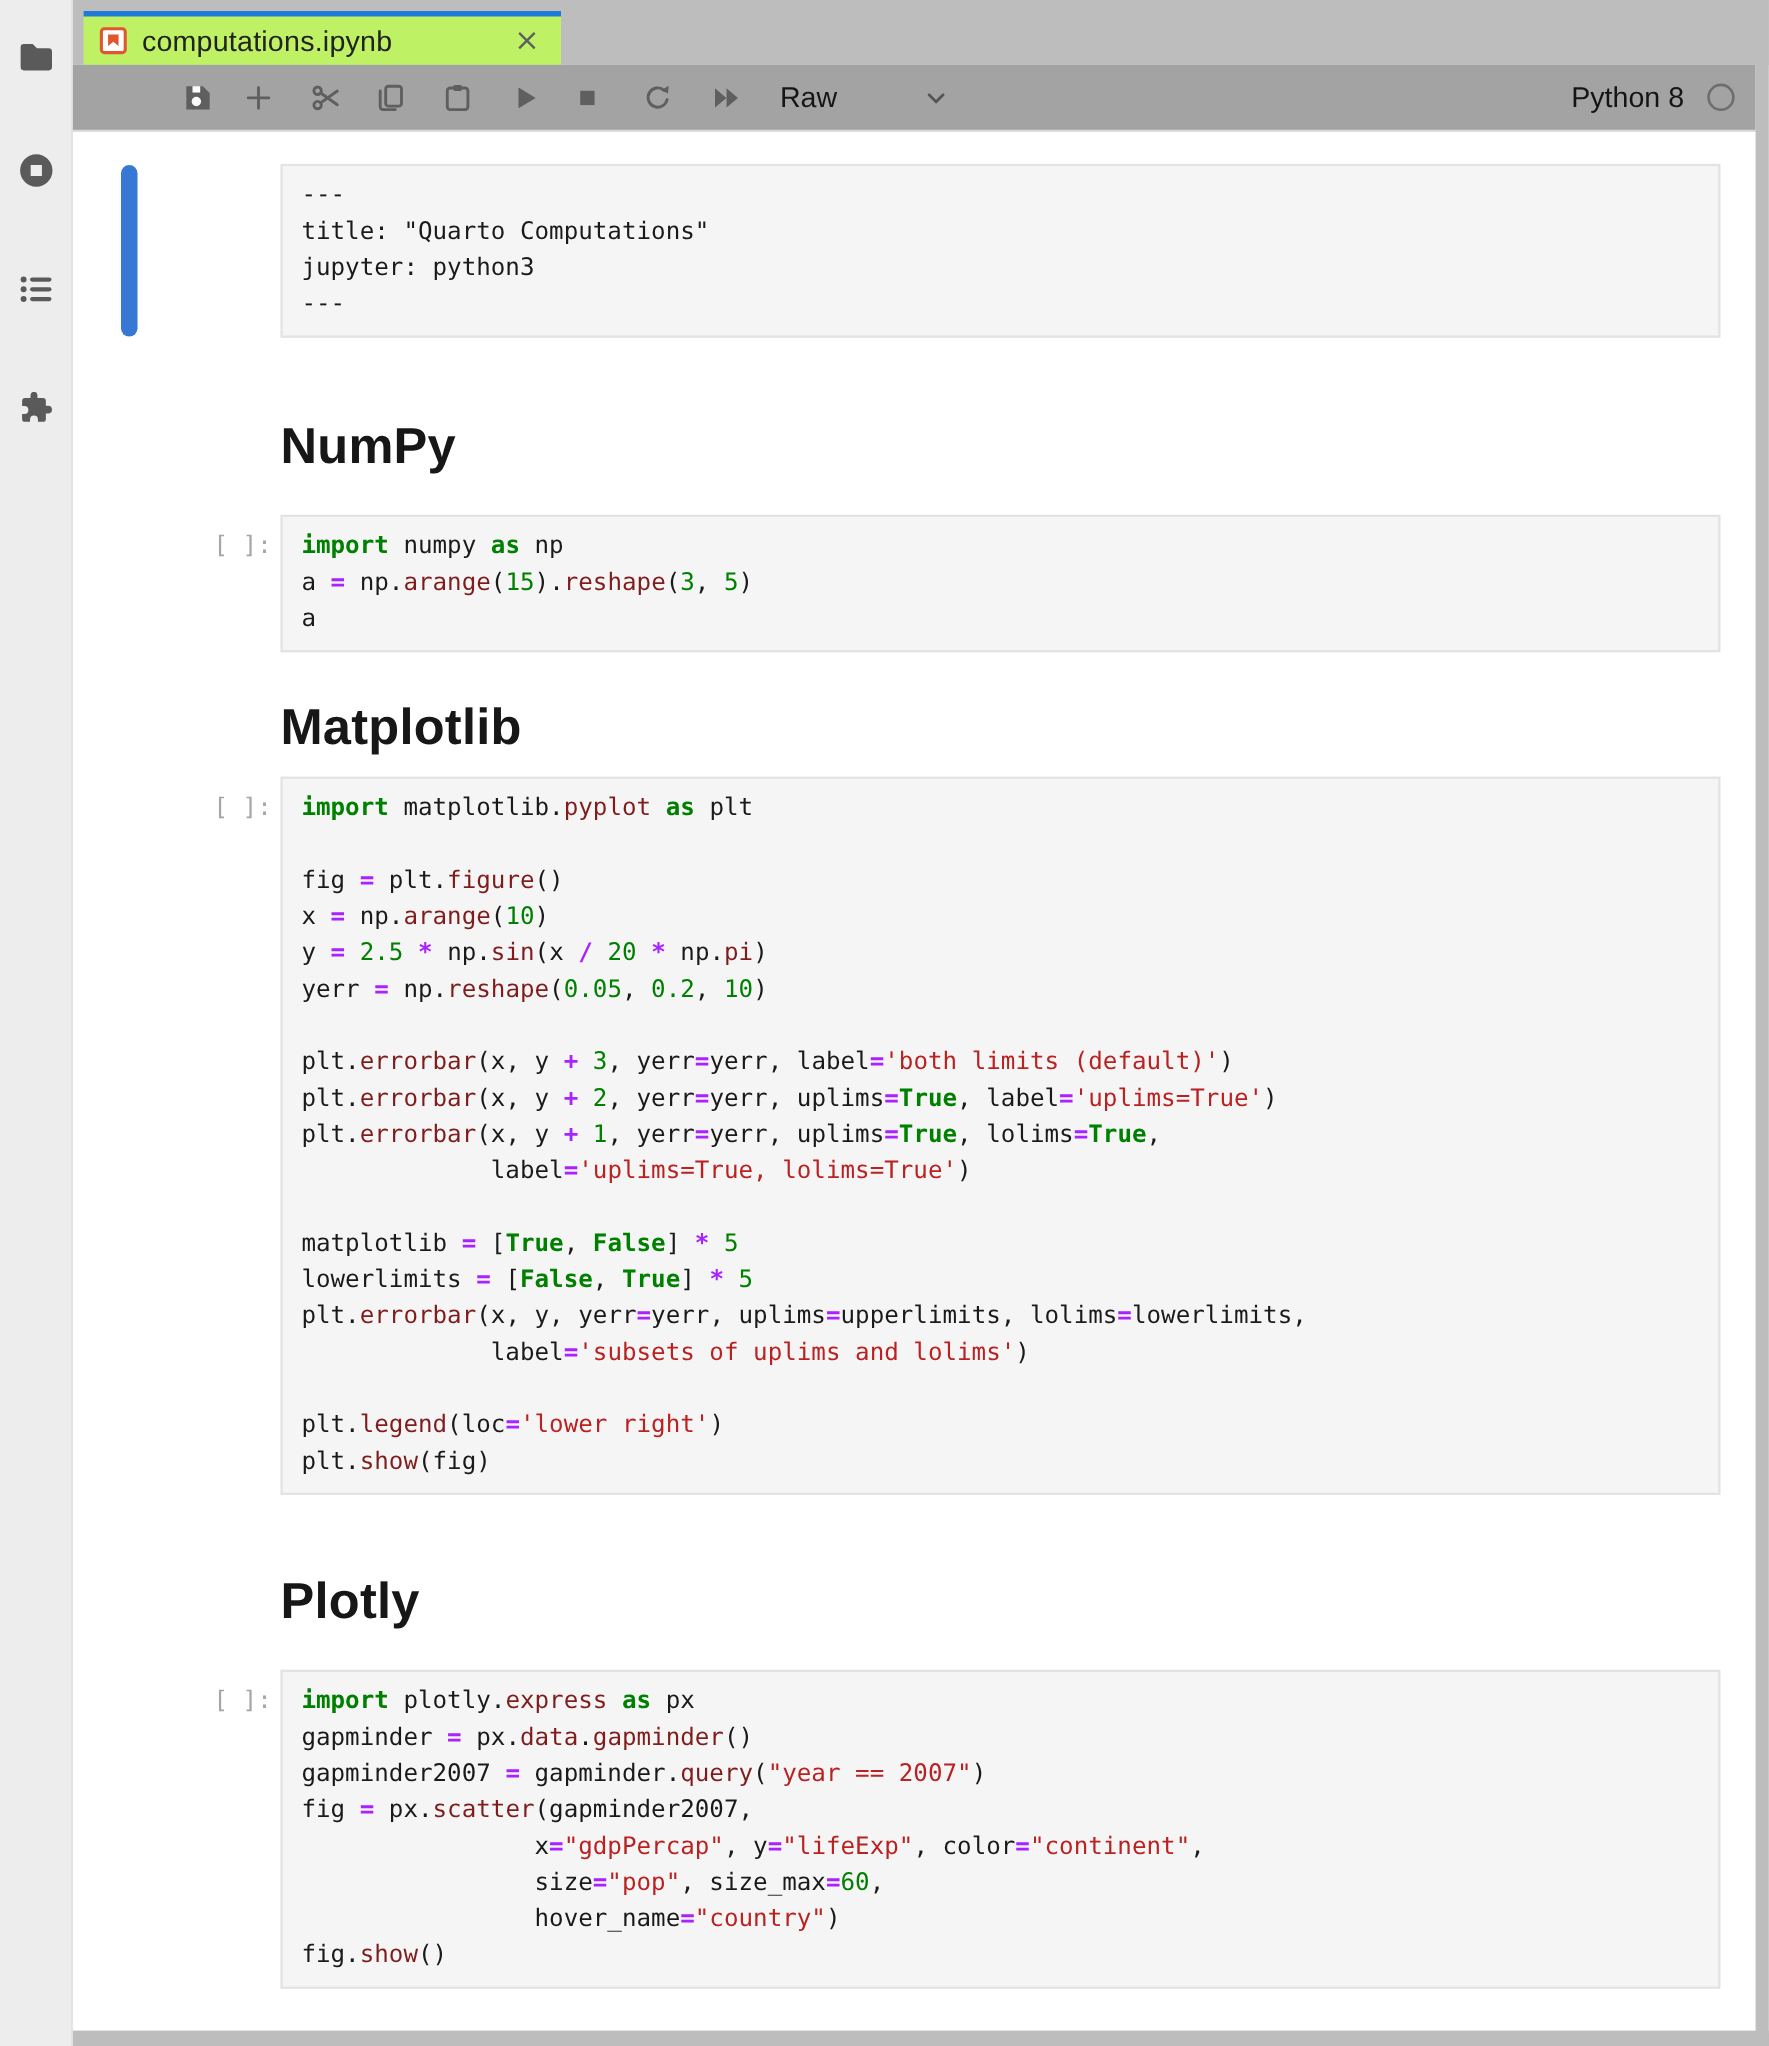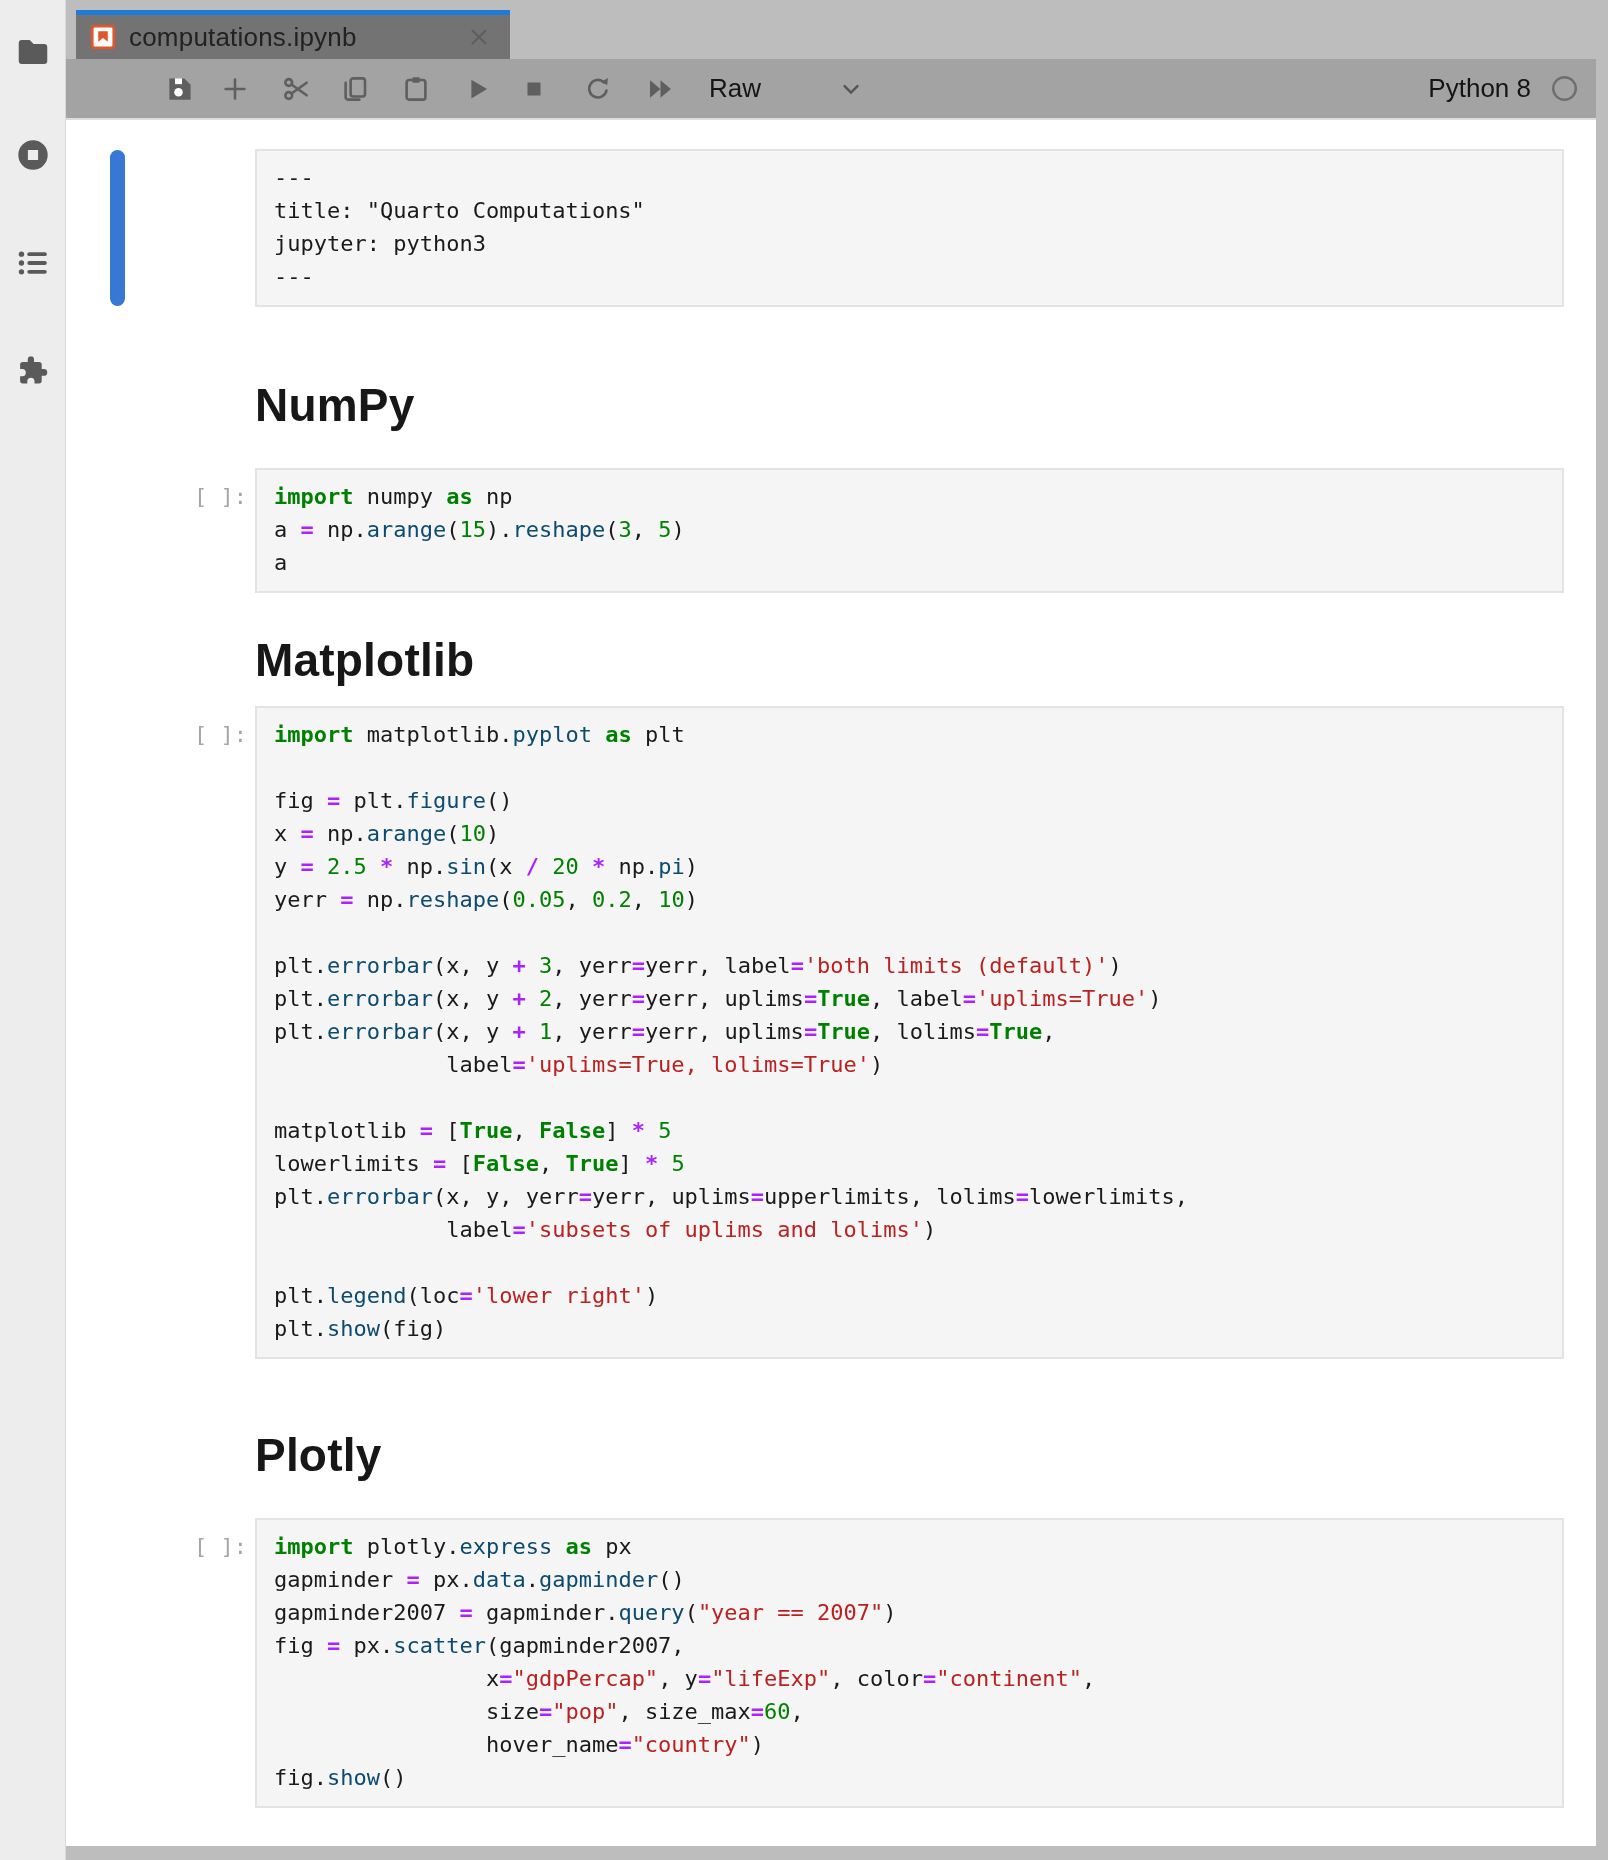--- a/index.html
+++ b/index.html
@@ -10,21 +10,21 @@
 
   
   .tabbar   { position:absolute; left:66px; top:0; right:0; height:59px; background:#bdbdbd; }
   .right-gutter  { position:absolute; right:0; top:0; width:12px; height:1860px; background:#bdbdbd; z-index:40; }
   .bottom-strip  { position:absolute; left:66px; bottom:0; right:0; height:14px; background:#bdbdbd; z-index:41; }
 
   .sidebar { position:absolute; left:0; top:0; width:66px; height:1860px; background:#ededed; border-right:1px solid #d9d9d9; z-index:50; }
   .side-icon { position:absolute; left:50%; transform:translateX(-50%); width:38px; height:38px; display:flex; align-items:center; justify-content:center; }
   .side-icon svg { width:36px; height:36px; fill:#5a5a5a; }
 
-  .tab { position:absolute; left:76px; top:10px; width:434px; height:49px; background:#737373;
+  .tab { position:absolute; left:76px; top:10px; width:434px; height:49px; background:#bef264;
          border-top:5px solid #1f7ad8; display:flex; align-items:center; padding:0 18px 0 14px; }
   .tab-file-icon { width:26px; height:26px; margin-right:13px; flex:0 0 auto; }
   .tab-title { font-size:26px; color:#222; letter-spacing:.2px; white-space:nowrap; flex:1 1 auto; }
   .tab-close { width:26px; height:26px; margin-left:10px; flex:0 0 auto; cursor:pointer; }
 
   .toolbar { position:absolute; left:66px; top:59px; right:12px; height:61px; background:#a3a3a3; border-bottom:2px solid #dcdcdc; z-index:30; }
   .tb-btn { position:absolute; top:0; width:48px; height:59px; display:flex; align-items:center; justify-content:center; transform:translateX(-50%); }
   .tb-btn svg { width:30px; height:30px; }
   .tb-stroke { stroke:#5f5f5f; stroke-width:2.1; fill:none; }
   .tb-fill { fill:#5f5f5f; }
@@ -43,21 +43,21 @@
   .collapser { position:absolute; left:44px; top:1px; bottom:1px; width:15px; border-radius:8px; background:#3778d4; }
   .prompt { position:absolute; left:0; top:12px; width:181px; text-align:right;
             font-family:"DejaVu Sans Mono", monospace; font-size:22px; line-height:33px; color:#a6a6a6; white-space:pre; }
   .cell-box { margin-left:189px; width:1309px; background:#f5f5f5; border:2px solid #e3e3e3; padding:10px 10px 12px 17px; }
   .code-line { font-family:"DejaVu Sans Mono", monospace; font-size:22px; line-height:33px; white-space:pre; color:#1a1a1a; }
   .md-heading { margin-left:189px; font-size:46px; line-height:48px; font-weight:bold; color:#171717; letter-spacing:.2px; }
 
   .tk-k { color:#008000; font-weight:bold; }
   .tk-o { color:#aa22ff; font-weight:bold; }
   .tk-n { color:#008000; }
-  .tk-p { color:#0c4a6e; }
+  .tk-p { color:#7f1d1d; }
   .tk-s { color:#ba2121; }
   .tk-t { color:#1a1a1a; }
 </style>
 </head>
 <body>
 
 <div id="root">
 
   <div class="tabbar"></div>
   <div class="right-gutter"></div>

